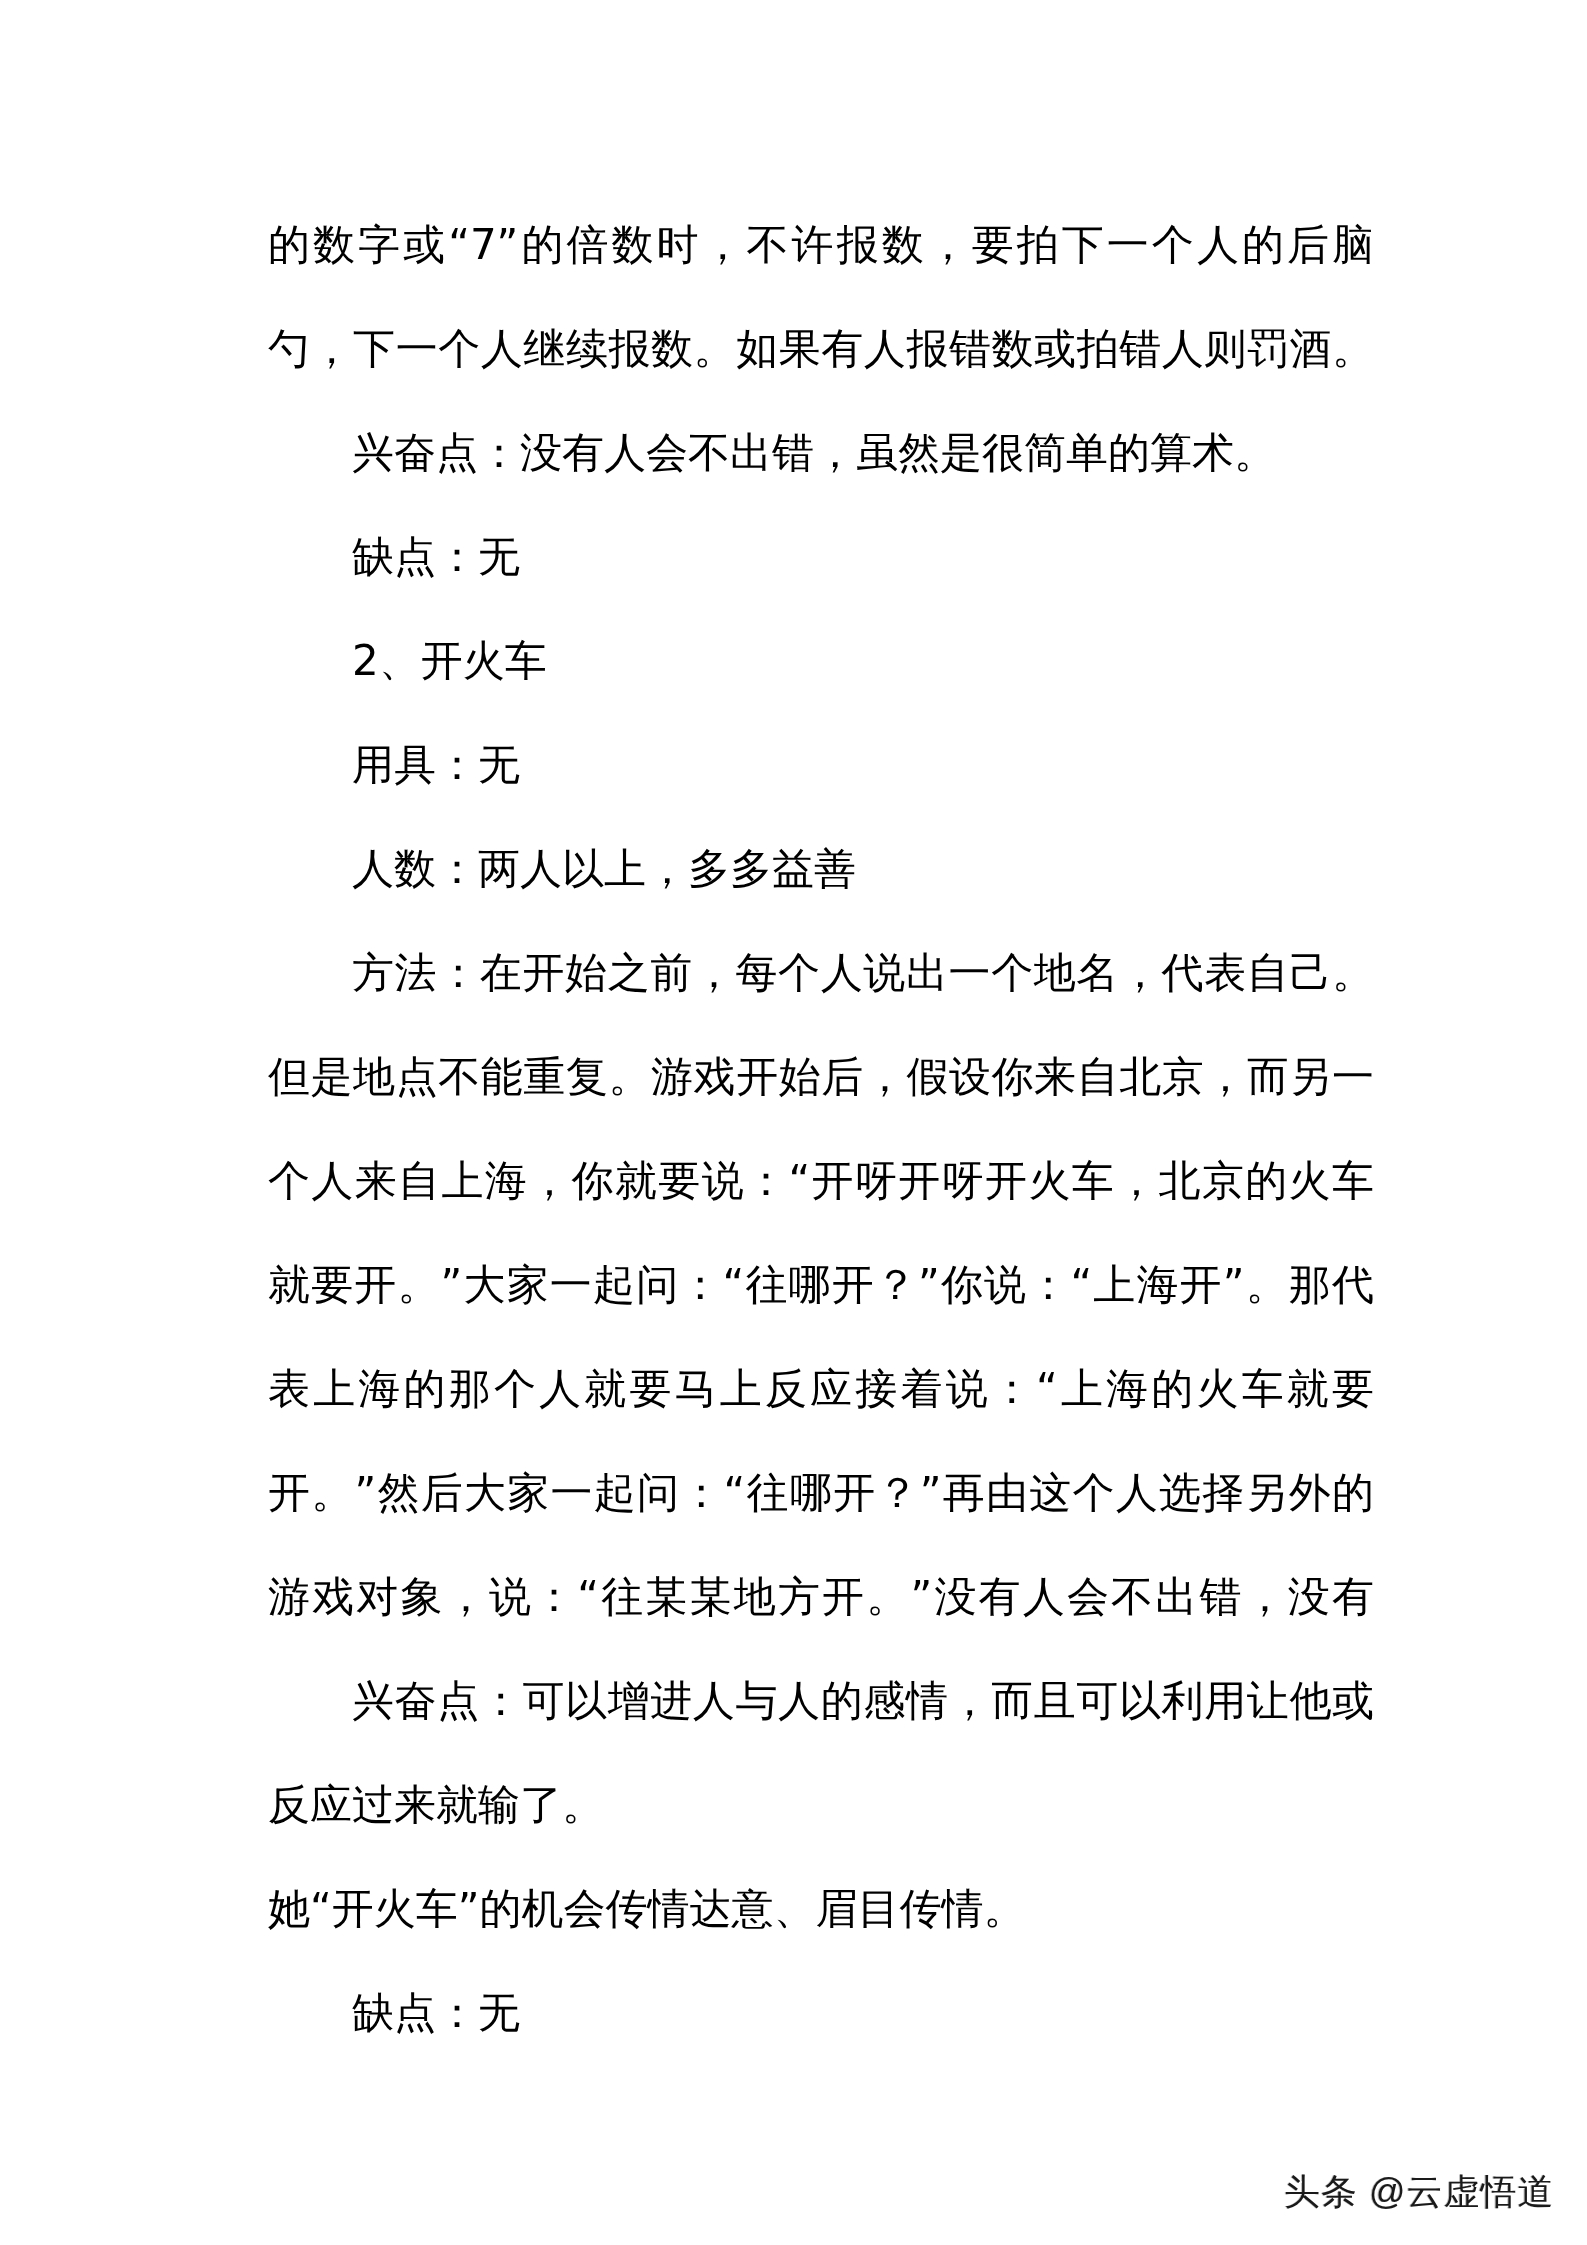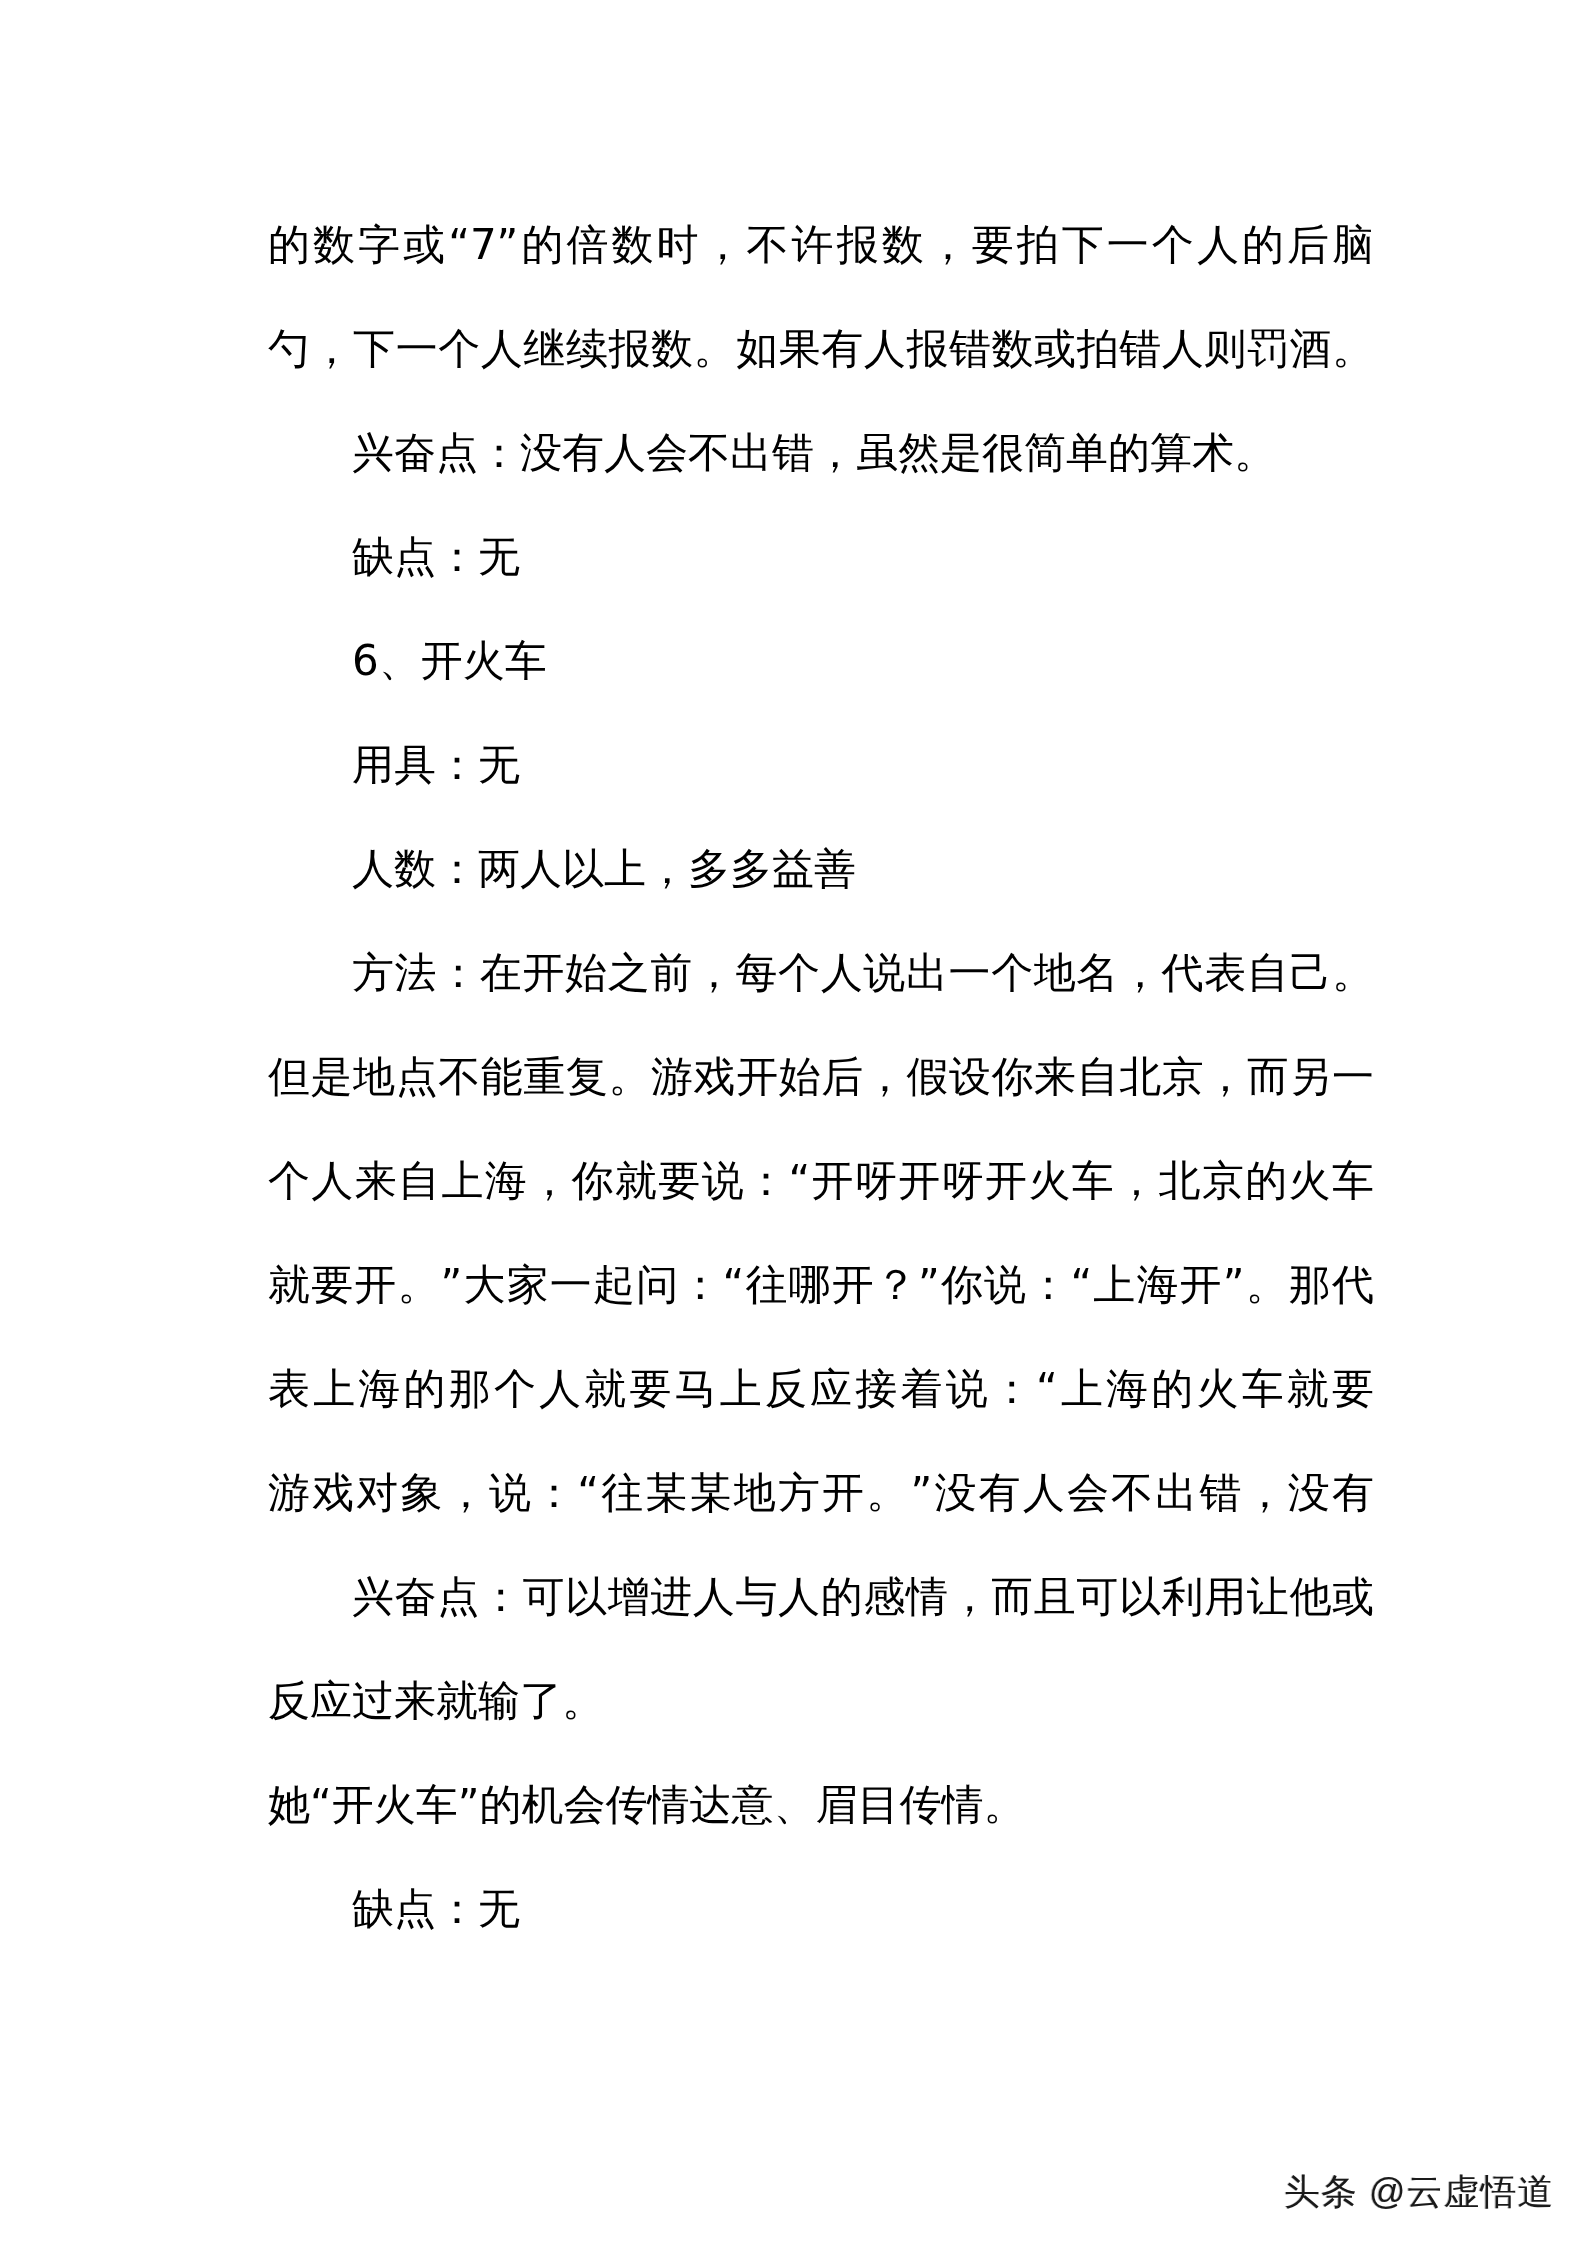--- a/index.html
+++ b/index.html
@@ -59,28 +59,29 @@
   </style>
 </head>
 <body>
 
 <div class="page">
   <div class="text-block">
     <div class="line full">的数字或“7”的倍数时，不许报数，要拍下一个人的后脑</div>
     <div class="line full">勺，下一个人继续报数。如果有人报错数或拍错人则罚酒。</div>
     <div class="line indent">兴奋点：没有人会不出错，虽然是很简单的算术。</div>
     <div class="line indent">缺点：无</div>
-    <div class="line indent">6、开火车</div>
+    <div class="line indent">2、开火车</div>
     <div class="line indent">用具：无</div>
     <div class="line indent">人数：两人以上，多多益善</div>
     <div class="line indent full">方法：在开始之前，每个人说出一个地名，代表自己。</div>
     <div class="line full">但是地点不能重复。游戏开始后，假设你来自北京，而另一</div>
     <div class="line full">个人来自上海，你就要说：“开呀开呀开火车，北京的火车</div>
     <div class="line full">就要开。”大家一起问：“往哪开？”你说：“上海开”。那代</div>
     <div class="line full">表上海的那个人就要马上反应接着说：“上海的火车就要</div>
+    <div class="line full">开。”然后大家一起问：“往哪开？”再由这个人选择另外的</div>
     <div class="line full">游戏对象，说：“往某某地方开。”没有人会不出错，没有</div>
     <div class="line indent full">兴奋点：可以增进人与人的感情，而且可以利用让他或</div>
     <div class="line">反应过来就输了。</div>
     <div class="line">她“开火车”的机会传情达意、眉目传情。</div>
     <div class="line indent">缺点：无</div>
   </div>
 
   <div class="watermark">头条 @云虚悟道</div>
 </div>
 

